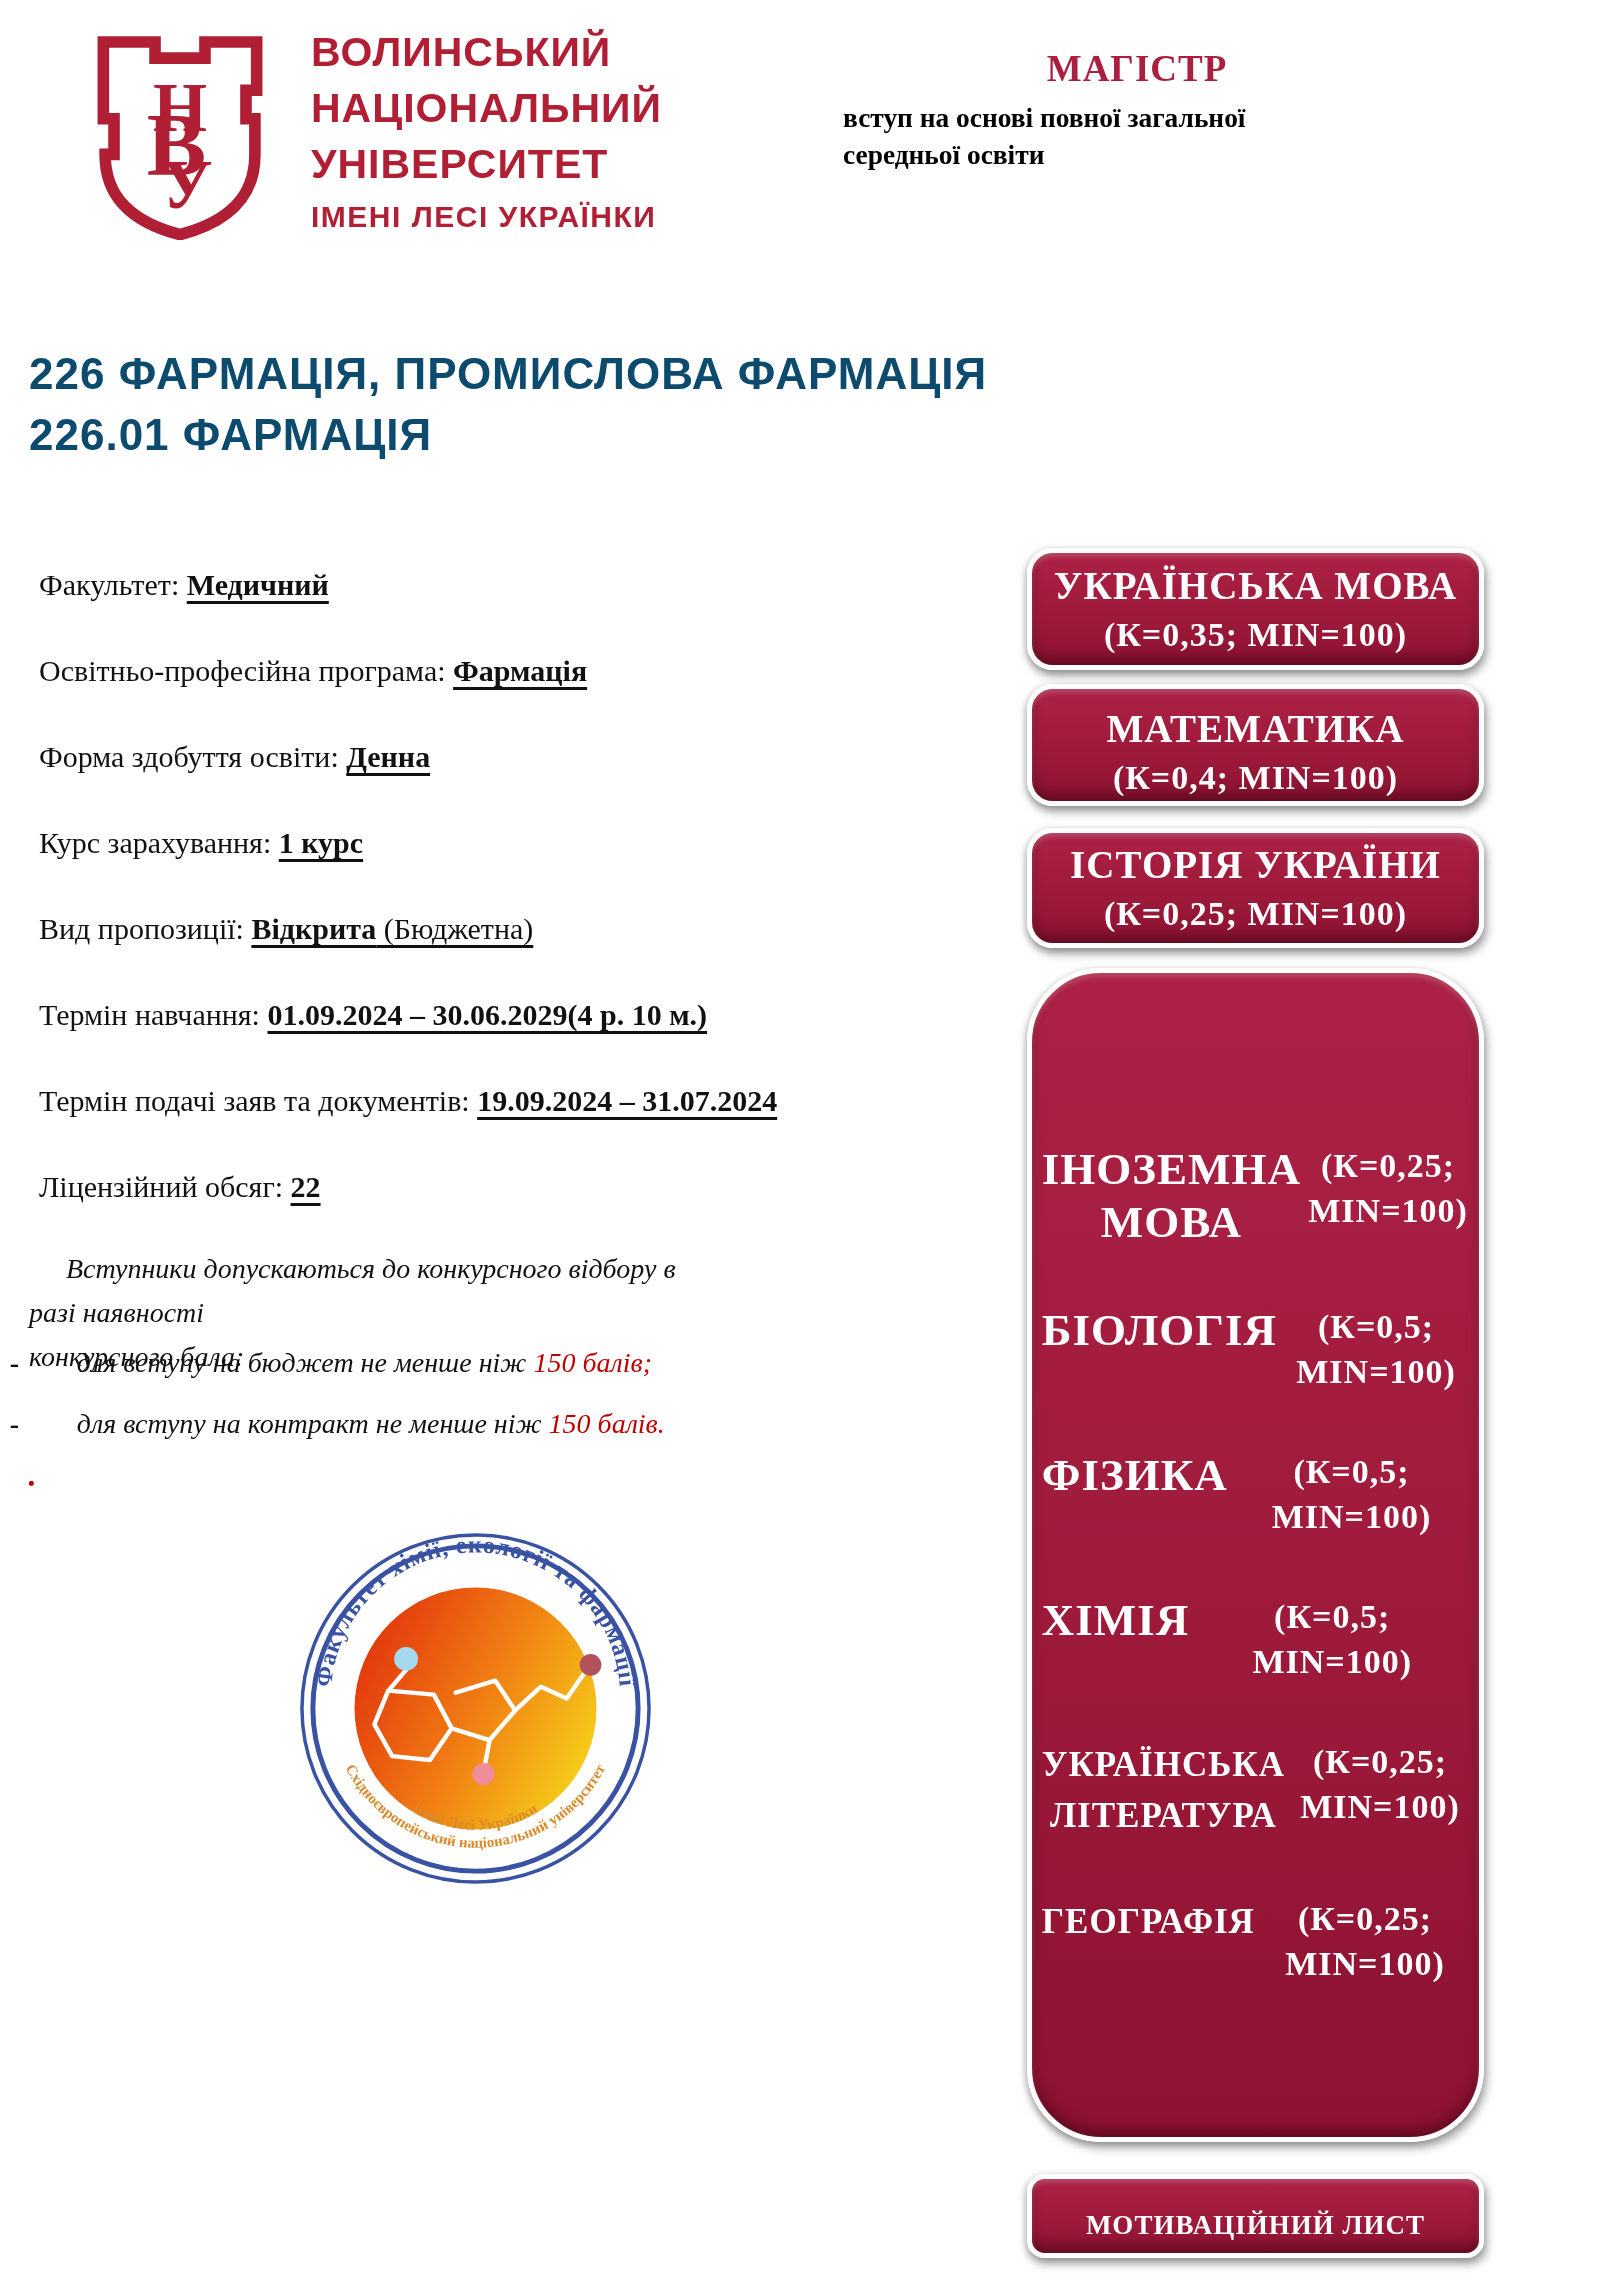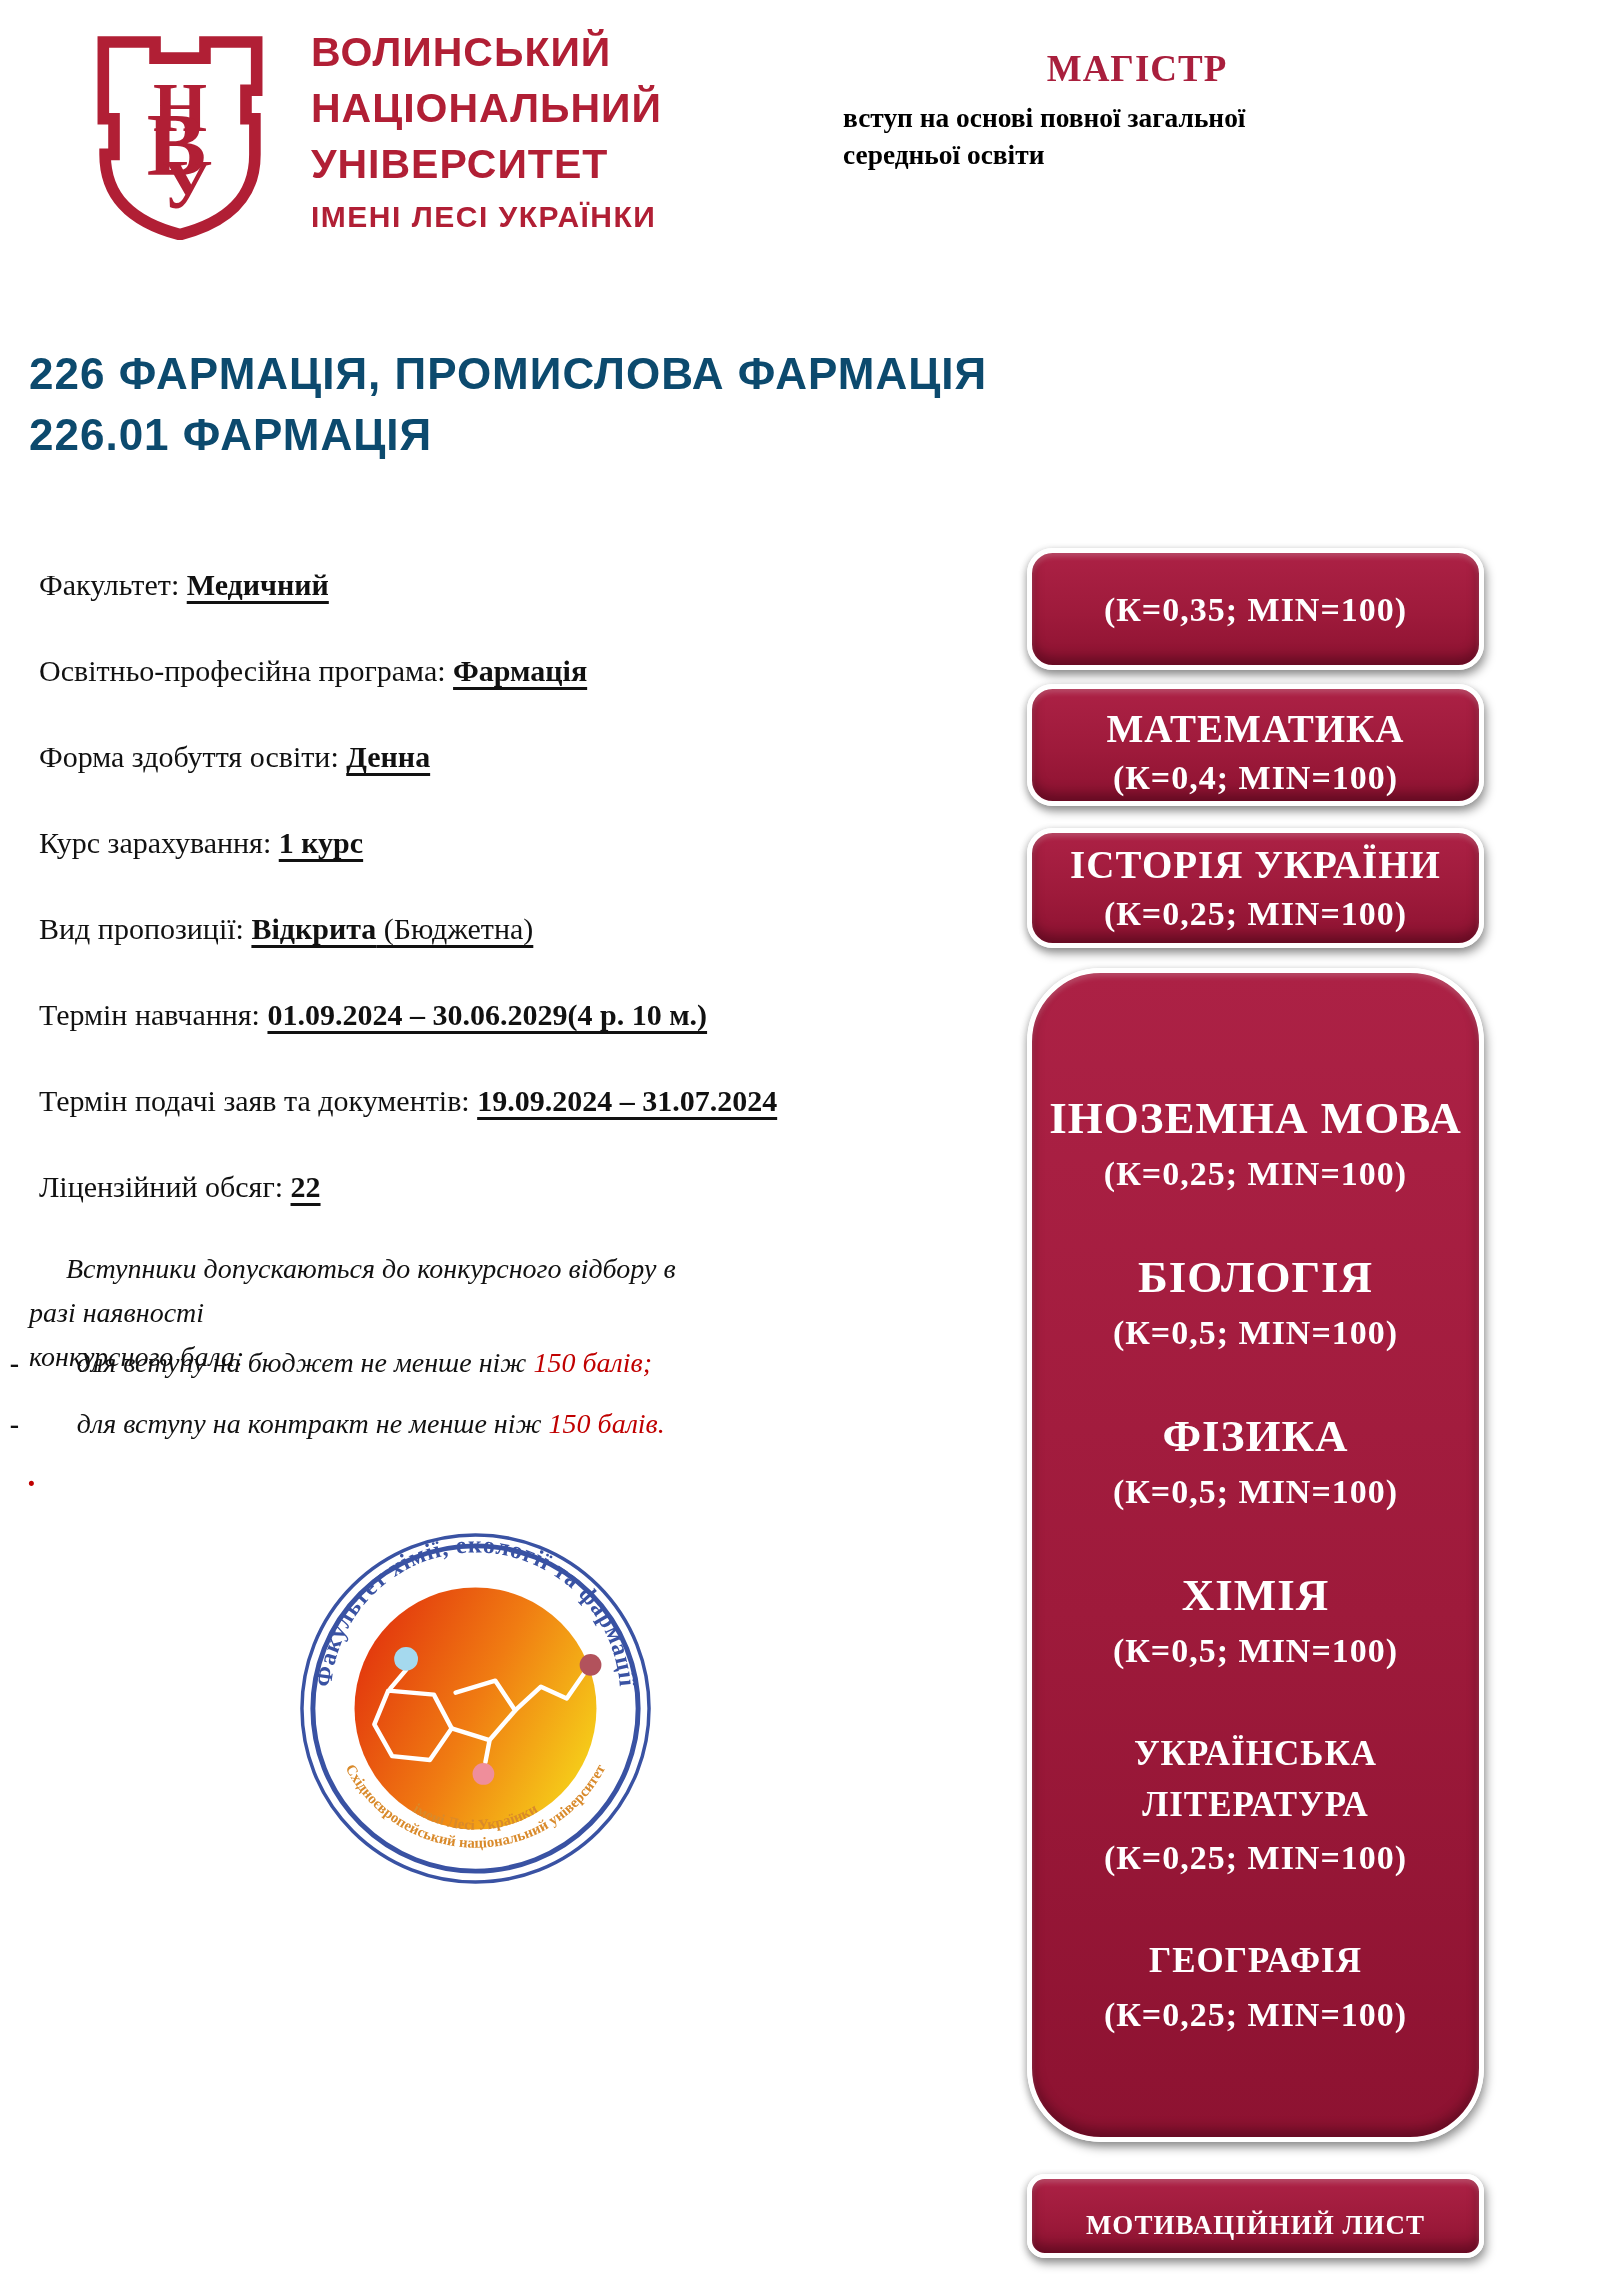--- a/index.html
+++ b/index.html
@@ -63,21 +63,21 @@
                 inset 0 3.9px 4.9px rgba(255,255,255,0.18), inset 0 -7.8px 11.8px rgba(40,0,12,0.40);
     color:#fff; display:flex; flex-direction:column; align-items:center; justify-content:center;
     text-align:center; font-weight:bold; letter-spacing:1px;
   }
   .rbox .bt { font-size:39px; line-height:51px; }
   .rbox .bp { font-size:34px; line-height:47px; }
   .box-1 { top:548px; height:122px; }
   .box-2 { top:684px; height:122px;justify-content:flex-end; }
   .box-3 { top:828px; height:120px; }
   .box-exam { top:968px; height:1174px; border-radius:74px; justify-content:center; gap:55px; padding:39px 9.8px 19.6px 9.8px; }
-  .exam-item { display:flex; flex-direction:column; gap:5.9px; }
+  .exam-item { display:flex; flex-direction:row; gap:5.9px; }
   .exam-item .en { font-size:45px; line-height:53px; white-space:pre-line; }
   .exam-item.small .en { font-size:35px; line-height:51px; }
   .exam-item .ep { font-size:34px; line-height:45px; }
   .box-motiv { top:2174px; height:84px; border-radius:17.6px; }
   .box-motiv .bt { font-size:27px;margin-top:18px; }
 </style>
 </head>
 <body>
 
 <div class="page">
@@ -179,20 +179,21 @@
     </text>
     <text font-family="Liberation Serif, serif" font-weight="bold" font-size="15" fill="#d98a2b">
       <textPath href="#arcBot1" startOffset="50%" text-anchor="middle">Східноєвропейський національний університет</textPath>
     </text>
     <text font-family="Liberation Serif, serif" font-weight="bold" font-size="15" fill="#d98a2b">
       <textPath href="#arcBot2" startOffset="50%" text-anchor="middle">імені Лесі Українки</textPath>
     </text>
   </svg>
 
   <div class="rbox box-1">
+    <div class="bt">УКРАЇНСЬКА МОВА</div>
     <div class="bp">(К=0,35; MIN=100)</div>
   </div>
   <div class="rbox box-2">
     <div class="bt">МАТЕМАТИКА</div>
     <div class="bp">(К=0,4; MIN=100)</div>
   </div>
   <div class="rbox box-3">
     <div class="bt">ІСТОРІЯ УКРАЇНИ</div>
     <div class="bp">(К=0,25; MIN=100)</div>
   </div>

